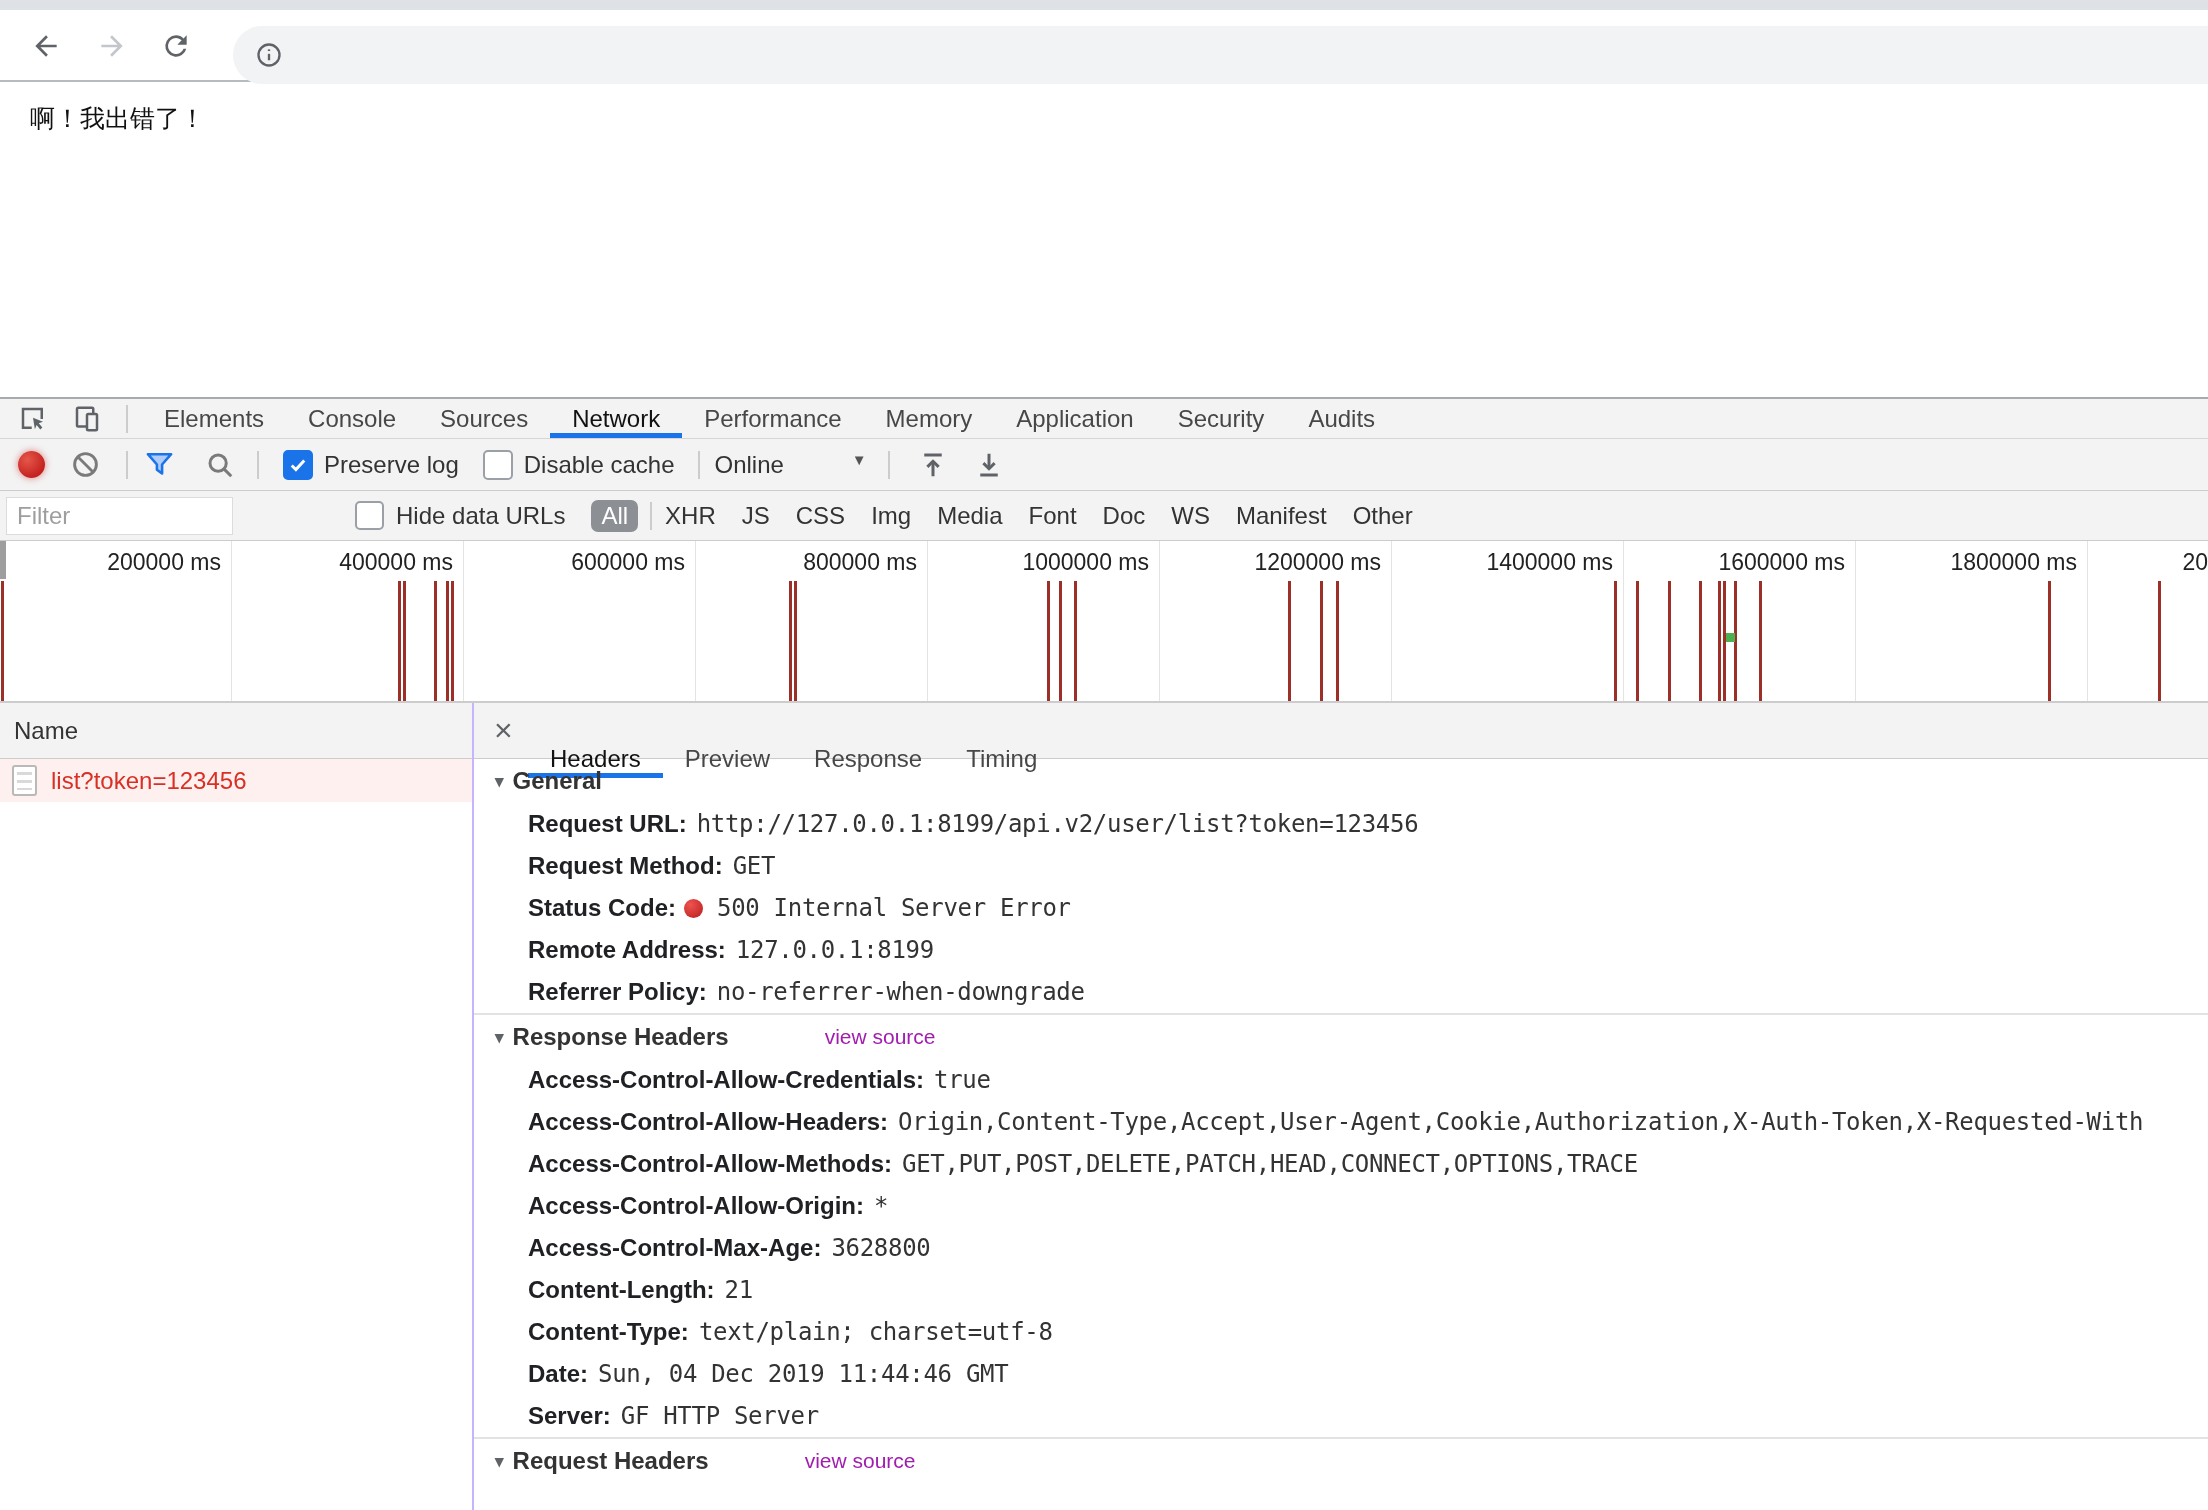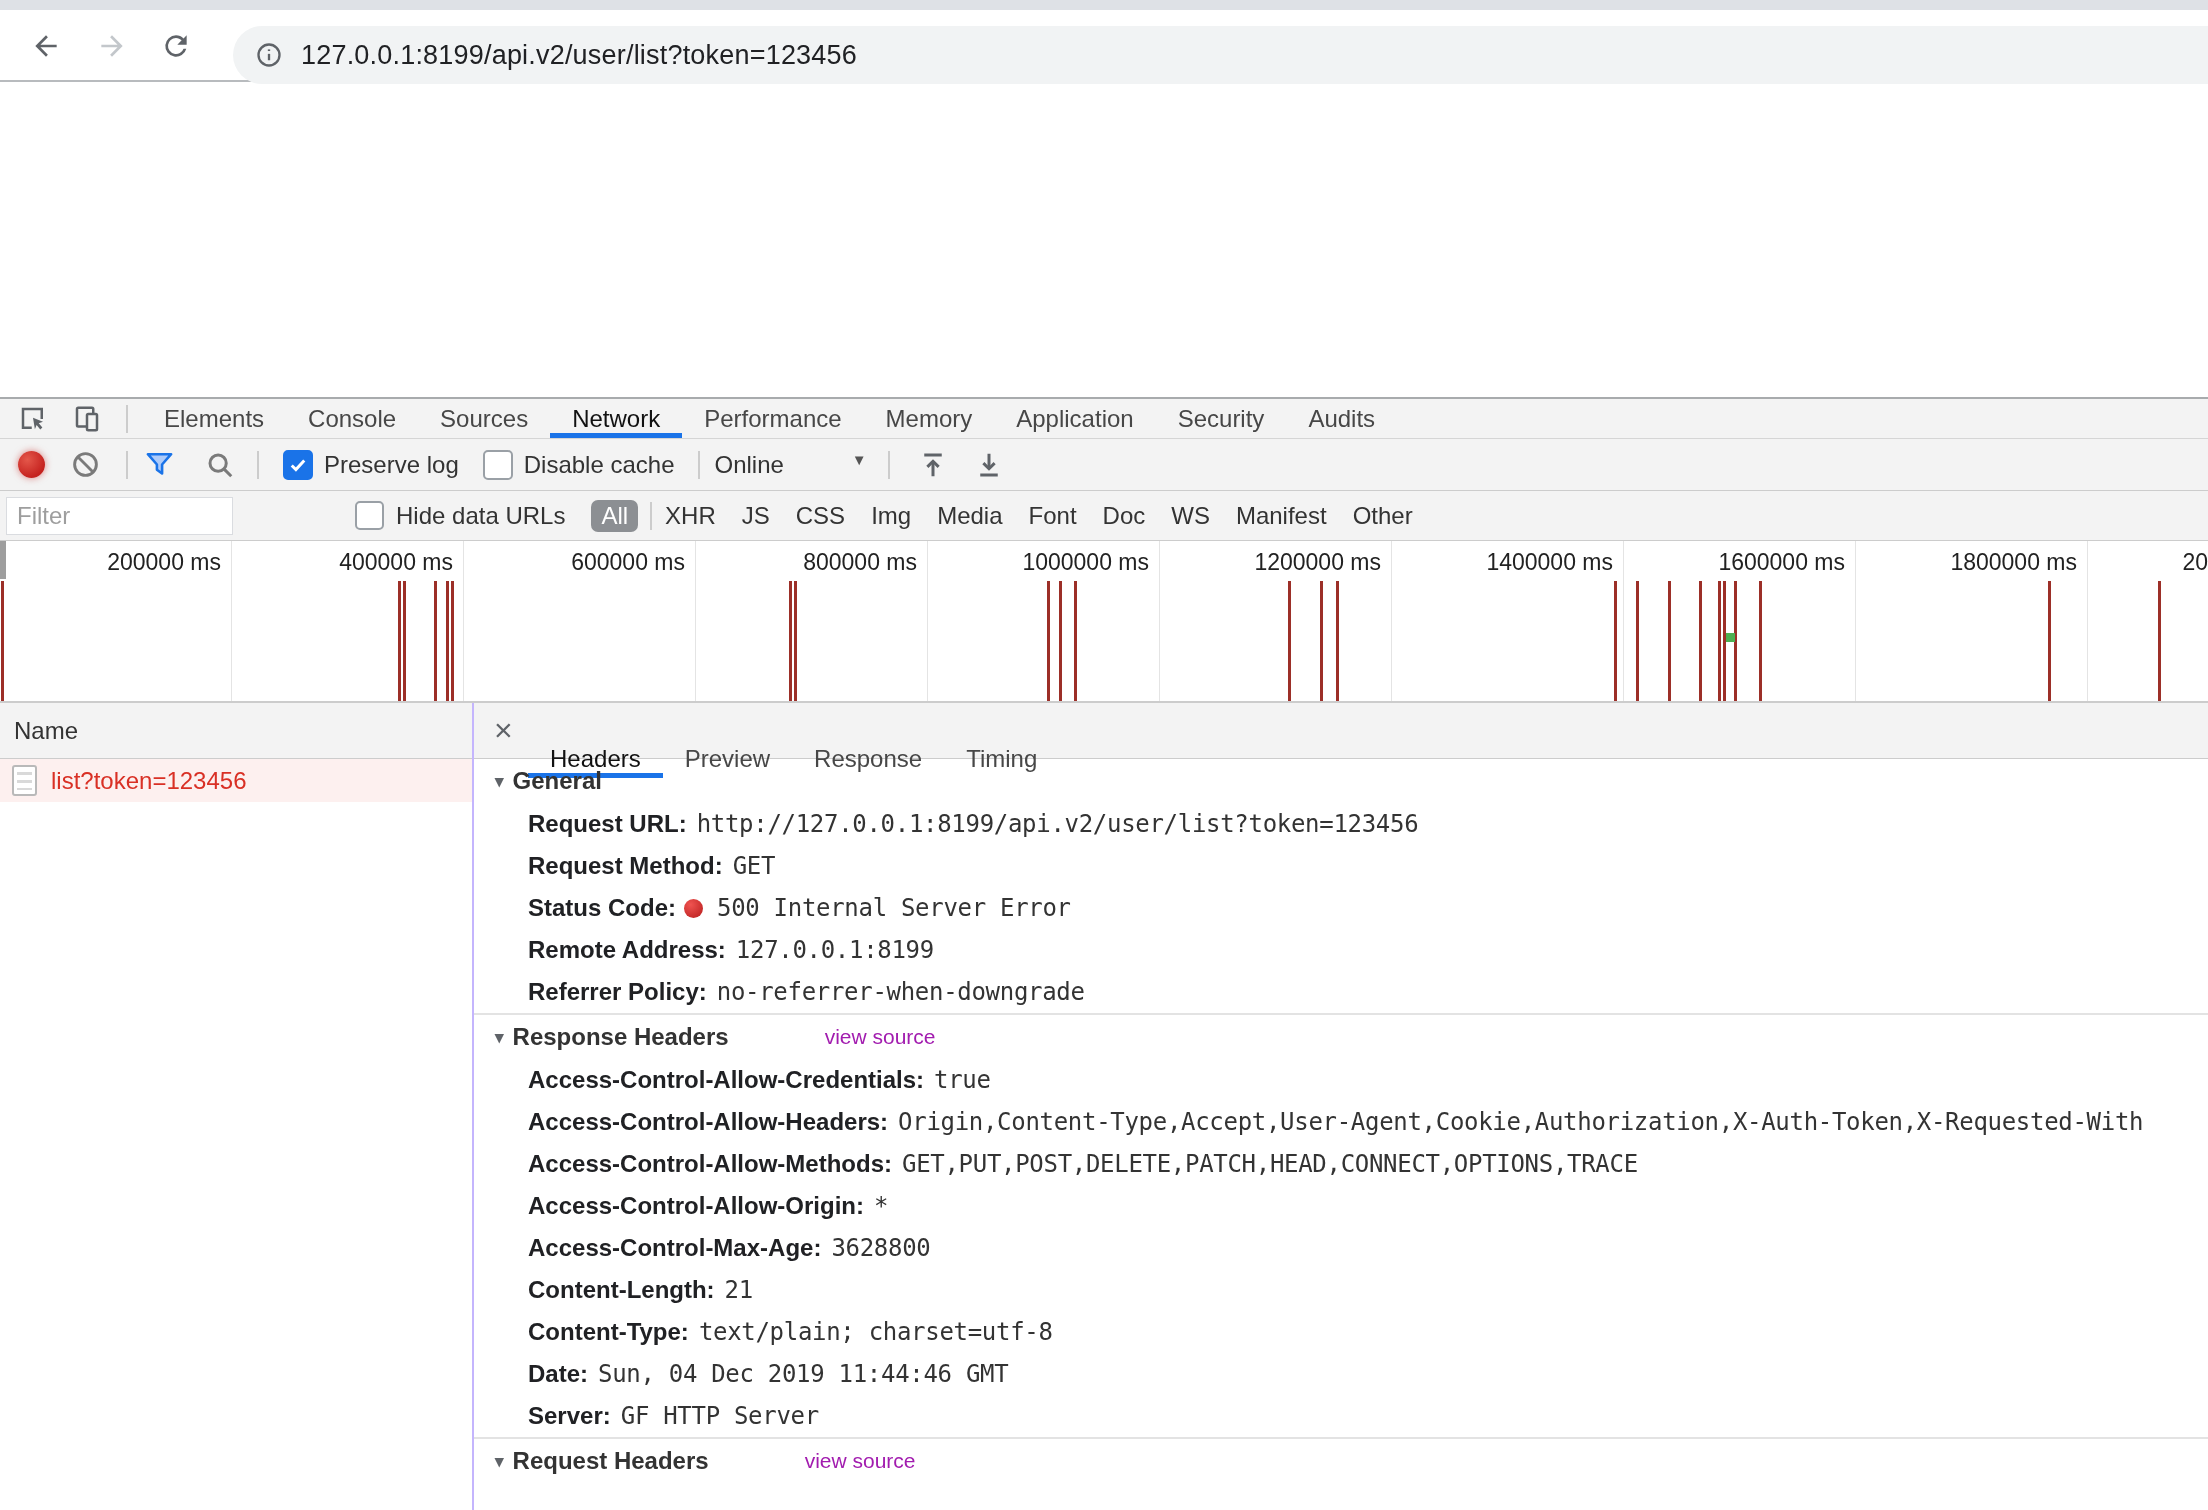--- a/index.html
+++ b/index.html
@@ -116,24 +116,26 @@
         </svg>
     </div>
     <div class="url-pill">
       <span class="icon-btn">
         <svg class="gl" width="28" height="28" viewBox="0 0 24 24" fill="none" stroke="#5f6368" stroke-width="2">
           <circle cx="12" cy="12" r="9"></circle>
             <line x1="12" y1="11" x2="12" y2="16.5"></line>
             <line x1="12" y1="7.2" x2="12" y2="8.6"></line>
         </svg>
       </span>
-      <span class="url-text">127.0.0.1:8199/api.v2/user/list?token=123456</span>
     </div>
   </div>
 
+  <div class="page-area">
+    <div class="page-text">啊！我出错了！</div>
+  </div>
 
   <div class="devtools">
 
     <div class="dt-tabbar">
       <span class="icon-btn">
         <svg class="gl" width="30" height="30" viewBox="0 0 24 24" fill="none" stroke="#5f6368" stroke-width="2">
           <path d="M11 19H4V4h15v8" fill="none"></path>
           <path d="M12 11l8 3.2-3.4 1.2 2.9 3.4-1.7 1.5-2.9-3.5-1.4 3.4z" fill="#5f6368" stroke="none"></path>
         </svg>
       </span>

